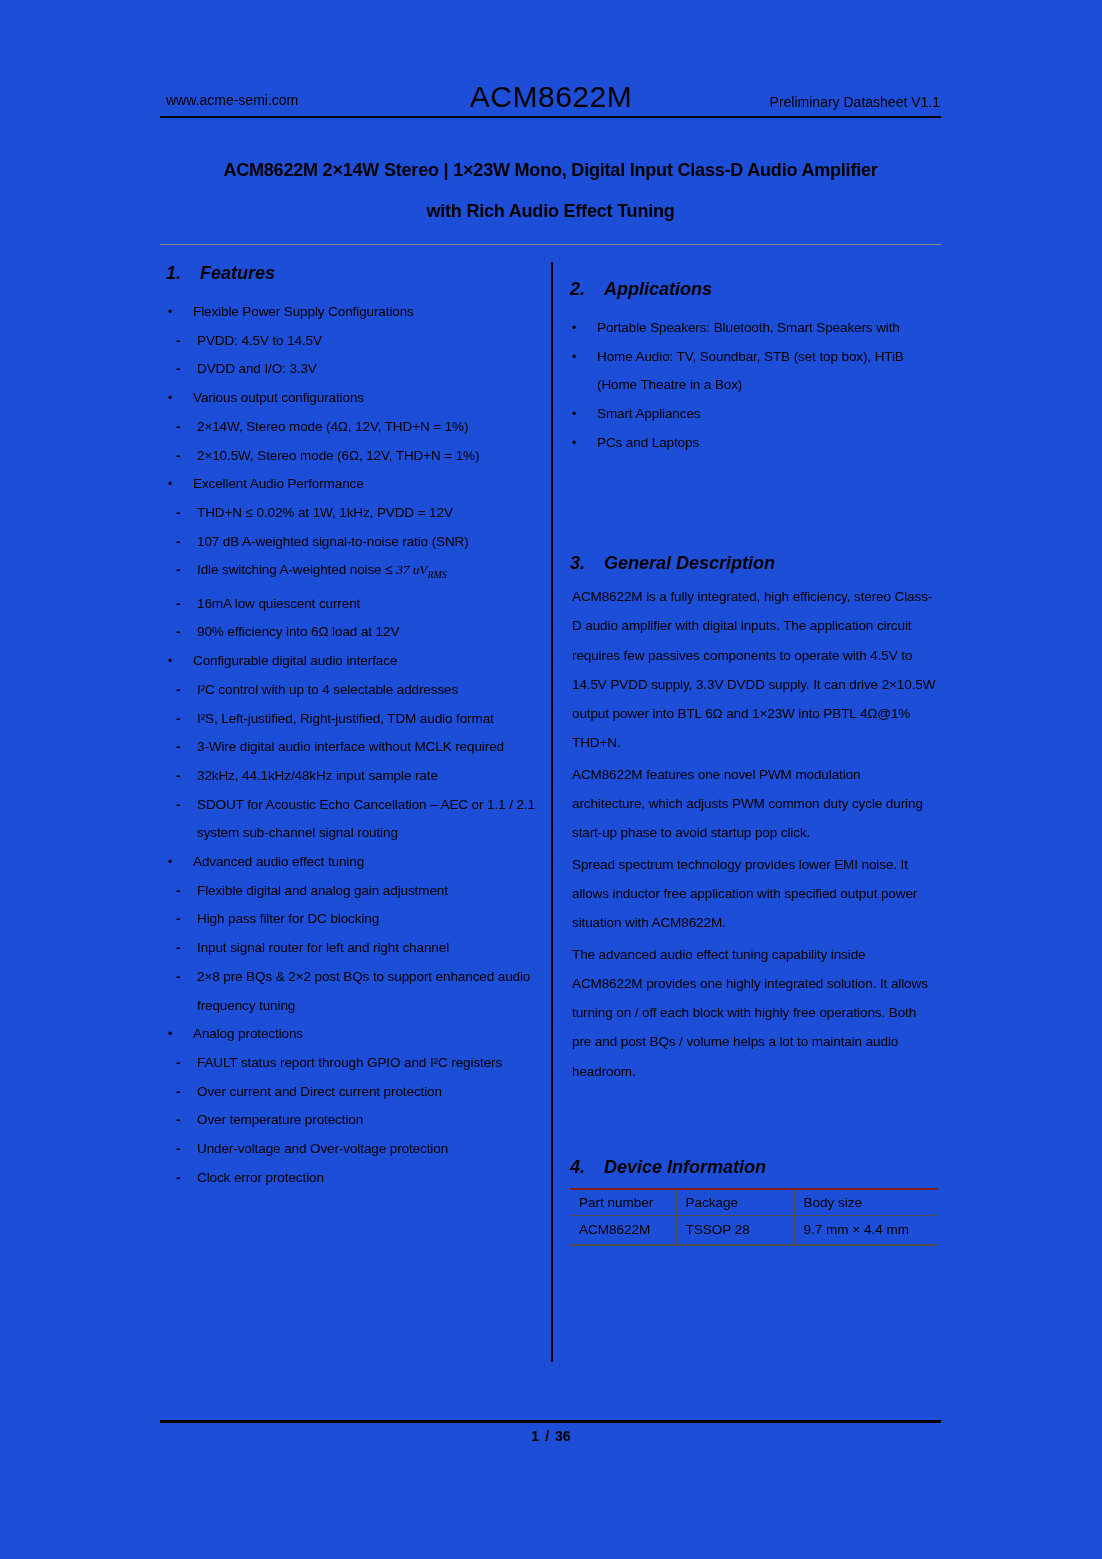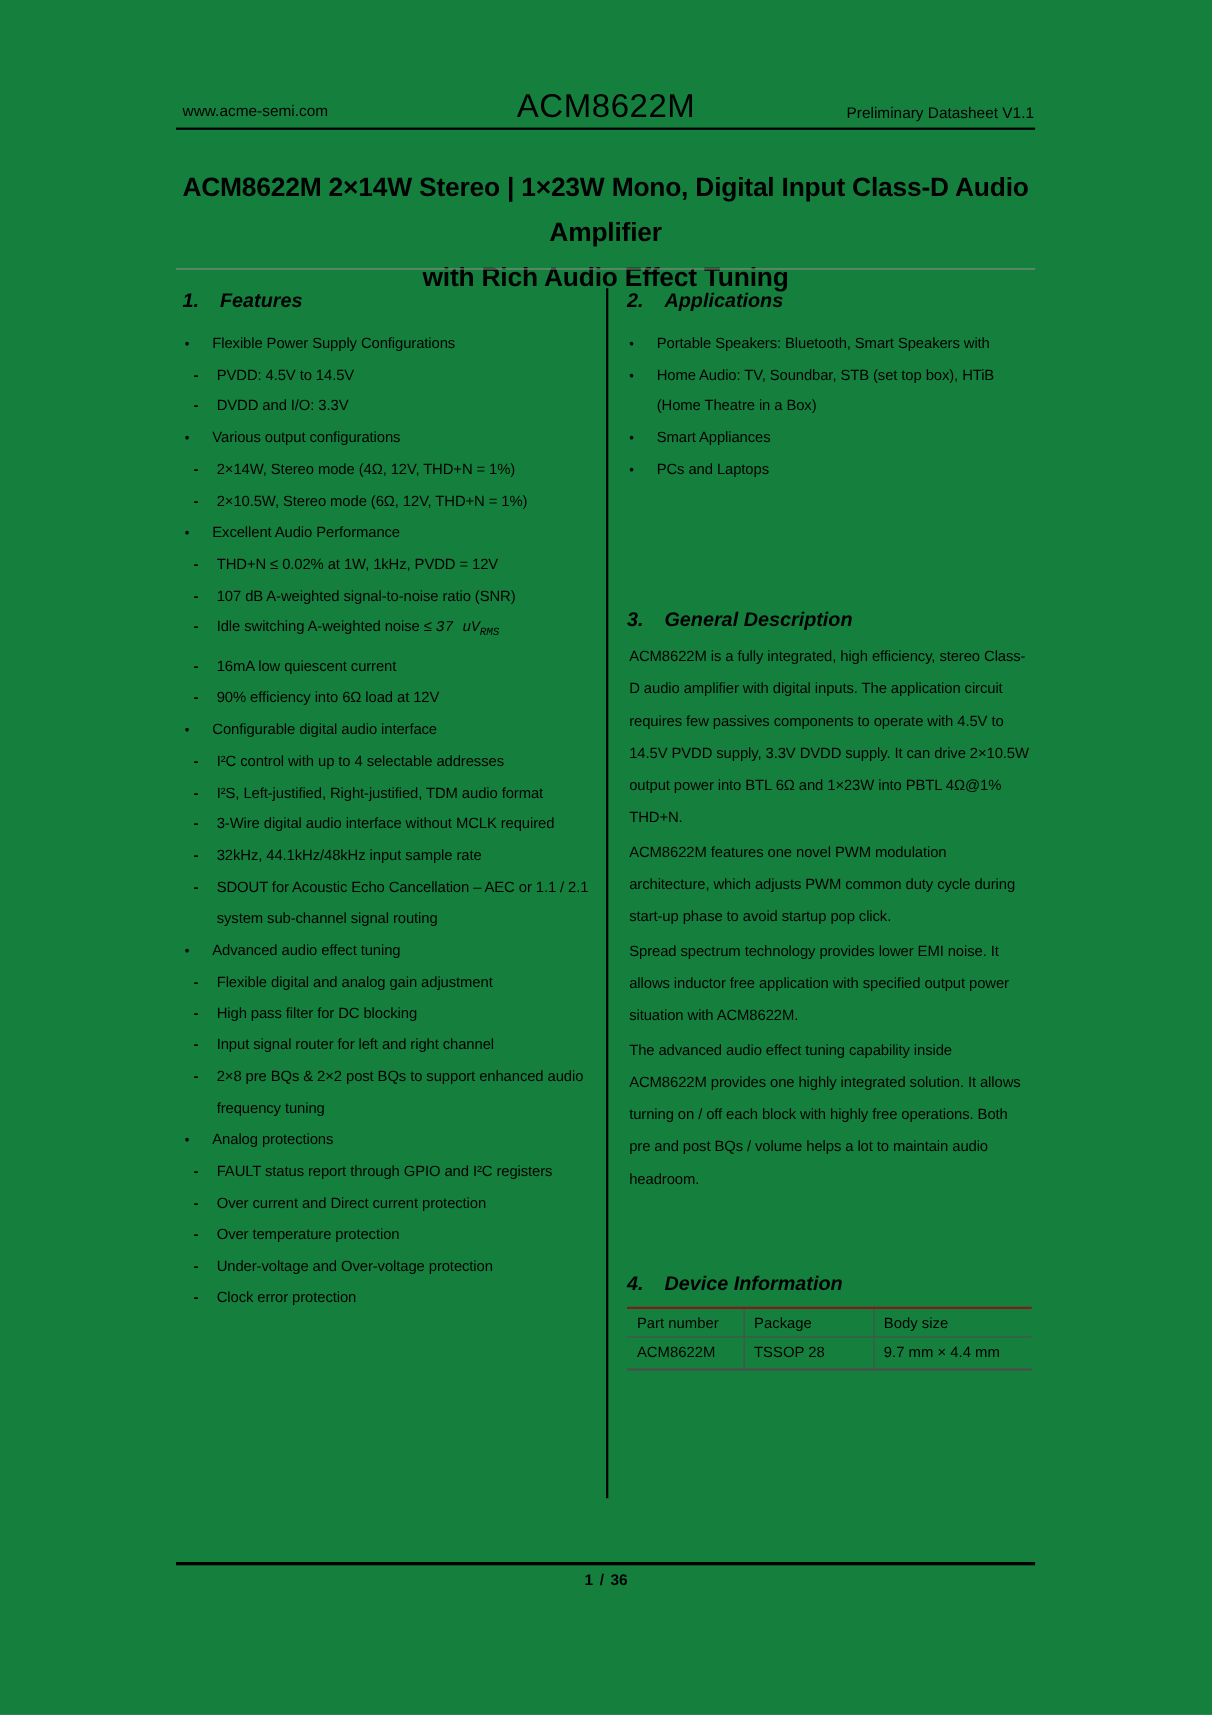--- a/index.html
+++ b/index.html
@@ -1,54 +1,54 @@
 <!DOCTYPE html>
 <html><head>
 <meta charset="utf-8">
 <style>
   * { box-sizing: border-box; }
   html,body { margin:0; padding:0; background:#e8e8e8; }
   .page {
     position: relative;
     width: 1102px; height: 1559px;
     margin: 0 auto;
-    background: #15803d;
+    background: #1d4ed8;
     font-family: "Liberation Sans", sans-serif;
     color: #000;
     overflow: hidden;
   }
   
   .hdr-left  { position:absolute; left:166px; top:92px;  font-size:14px; color:#000; text-decoration:none; }
   .hdr-center{ position:absolute; left:0; width:100%; top:80px; text-align:center; font-size:30px; letter-spacing:0.5px; }
   .hdr-right { position:absolute; right:162px; top:94px; font-size:14px; }
   .hdr-rule  { position:absolute; left:160px; top:116px; width:781px; height:2px; background:#000; }
   
   .doc-title { position:absolute; left:160px; top:150px; width:781px; text-align:center;
-               font-size:24px; font-weight:700; line-height:41px; letter-spacing:-0.2px; }
+               font-size:18px; font-weight:700; line-height:41px; letter-spacing:-0.2px; }
   .title-rule{ position:absolute; left:160px; top:244px; width:781px; height:1px; background:#8c8c8c; }
   
   .col-divider { position:absolute; left:551px; top:262px; width:2px; height:1100px; background:#000; }
   .col-left    { position:absolute; left:166px; top:260px; width:378px; }
-  .sec-apps    { position:absolute; left:570px; top:260px; width:368px; }
+  .sec-apps    { position:absolute; left:570px; top:276px; width:368px; }
   .sec-general { position:absolute; left:570px; top:550px; width:368px; }
   .sec-device  { position:absolute; left:570px; top:1154px; width:368px; }
   
   .sec-head { margin:0 0 12px 0; font-size:18px; font-weight:700; font-style:italic; line-height:26px; }
   .sec-num  { display:inline-block; width:34px; }
   
   ul.list { margin:0; padding:0; list-style:none; font-size:13.5px; line-height:28.7px; letter-spacing:-0.1px; }
   ul.list li { position:relative; }
   li.bullet { padding-left:27px; }
   li.dash   { padding-left:31px; }
   .mk   { position:absolute; top:0; }
   .mk-b { left:2px;  font-size:12px; }
   .mk-d { left:10px; font-weight:700; }
   .t { display:block; white-space:nowrap; }
   
-  .math { font-family:Liberation Mono, monospace; font-style:italic; }
+  .math { font-family:Liberation Serif, serif; font-style:italic; }
   sub.math { font-size:10px; }
   
   .sec-general .sec-head { margin-bottom:6px; }
   .para { margin:2px; font-size:13.5px; line-height:29.3px; letter-spacing:-0.1px; }
   
   .sec-device .sec-head { margin-bottom:8px; }
   table.dev { width:100%; border-collapse:collapse; font-size:13.5px;
               border-top:2px solid #7f1d1d; border-bottom:2px solid #4d4d4d; }
   table.dev th, table.dev td { font-weight:400; text-align:left; padding:0 0 0 9px; border-left:1px solid #4d4d4d; }
   table.dev th:first-child, table.dev td:first-child { border-left:none; }

